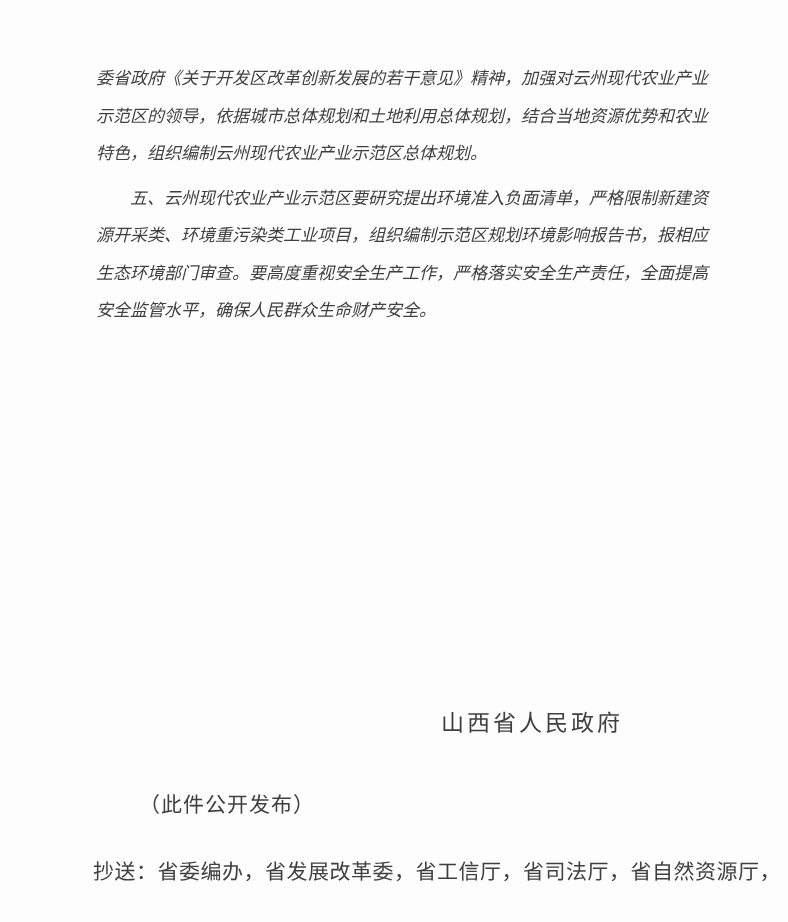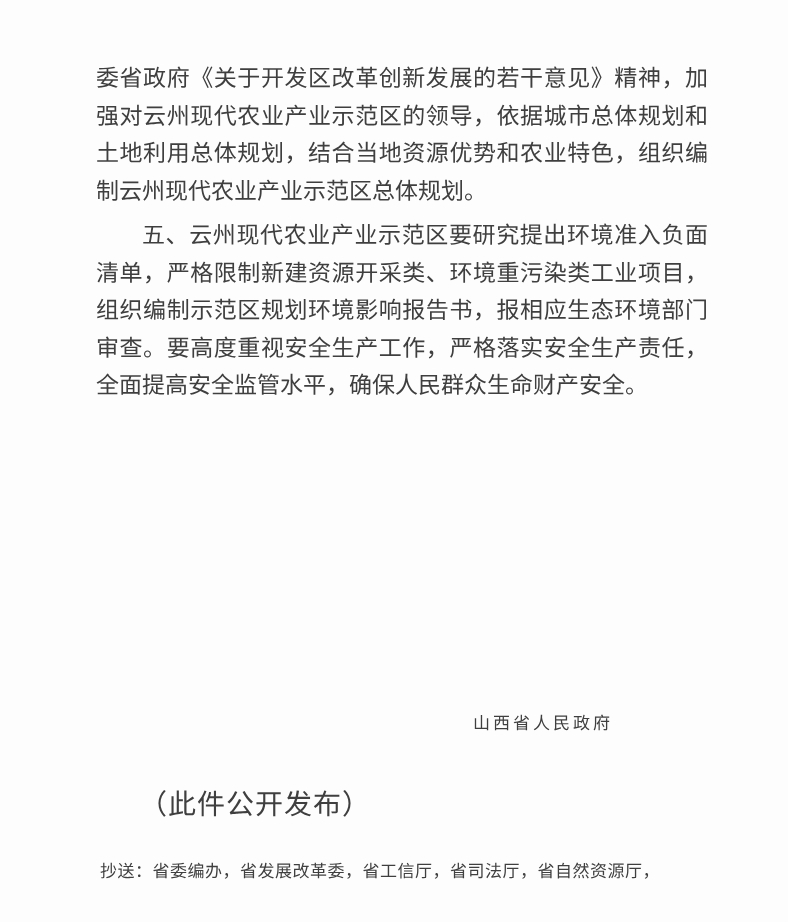--- a/index.html
+++ b/index.html
@@ -20,56 +20,56 @@
     color: var(--text-color);
     font-family: "Liberation Serif", "DejaVu Serif", serif;
     overflow: hidden;
   }
   
   .body-text {
     position: absolute;
     top: 60px;
     left: 96px;
     width: 612px;
-    font-size: 23px;
+    font-size: 17px;
     line-height: 37.5px;
     text-align: justify;
+    font-style: italic;
   }
   .body-text p { margin: 0; }
   .body-text p.indent { text-indent: 2em; margin-top: 7px; }
 
   
   .signature {
     position: absolute;
     top: 703px;
     left: 441px;
     width: 204px;
-    text-align: center;
-    font-size: 17px;
+    font-size: 23px;
     line-height: 42px;
   }
   .signature .issuer { letter-spacing: 3px; }
   .signature .date   { letter-spacing: 1px; }
 
   
   .release-note {
     position: absolute;
     top: 790px;
     left: 139px;
-    font-size: 28px;
+    font-size: 21px;
     line-height: 30px;
     letter-spacing: 1px;
   }
 
   
   .cc-block {
     position: absolute;
     top: 857px;
-    left: 100px;
-    font-size: 17px;
+    left: 93px;
+    font-size: 21px;
     line-height: 30px;
     letter-spacing: 0.5px;
   }
   .cc-row { white-space: nowrap; }
   .cc-row.cont { padding-left: 52px; }
 </style>
 </head>
 <body>
 
 <div class="page">

